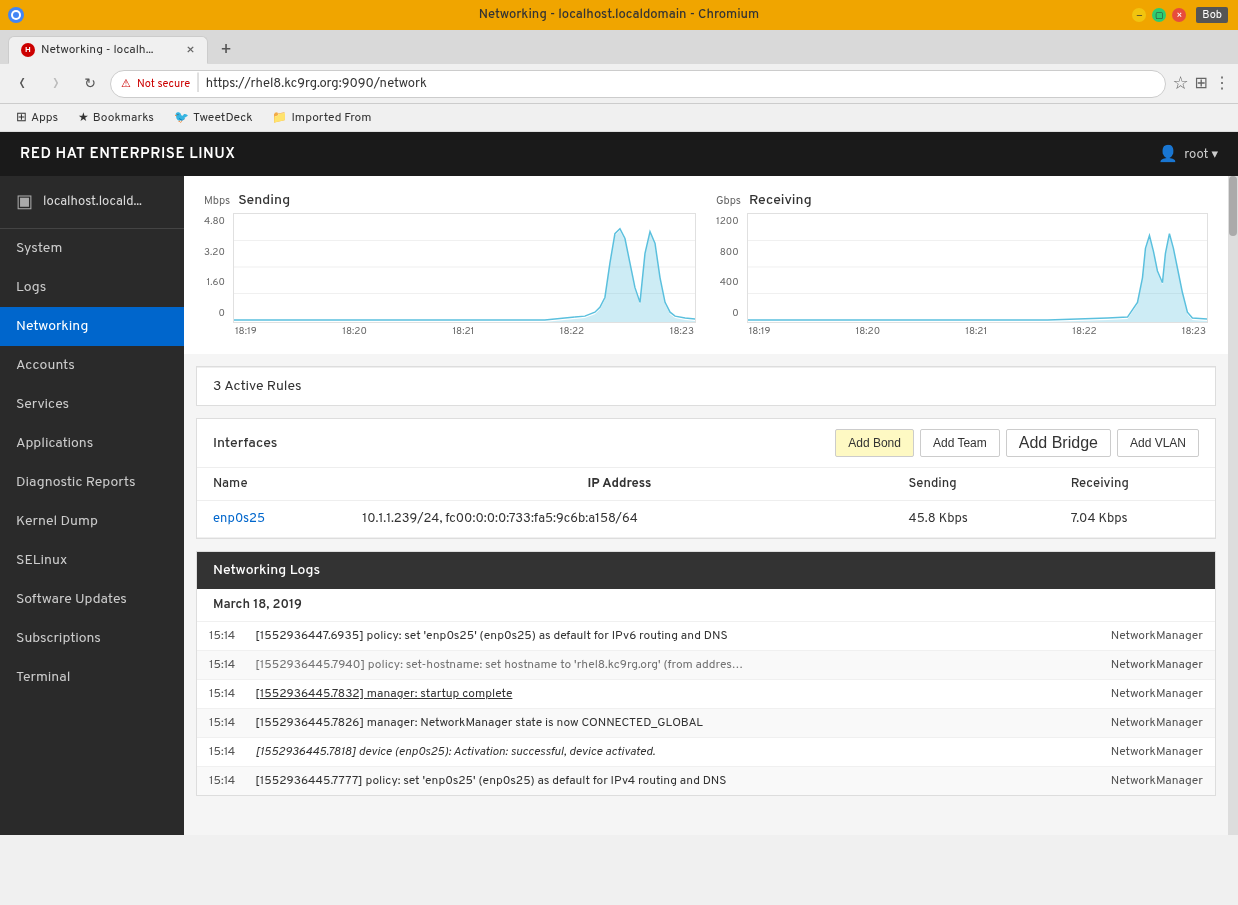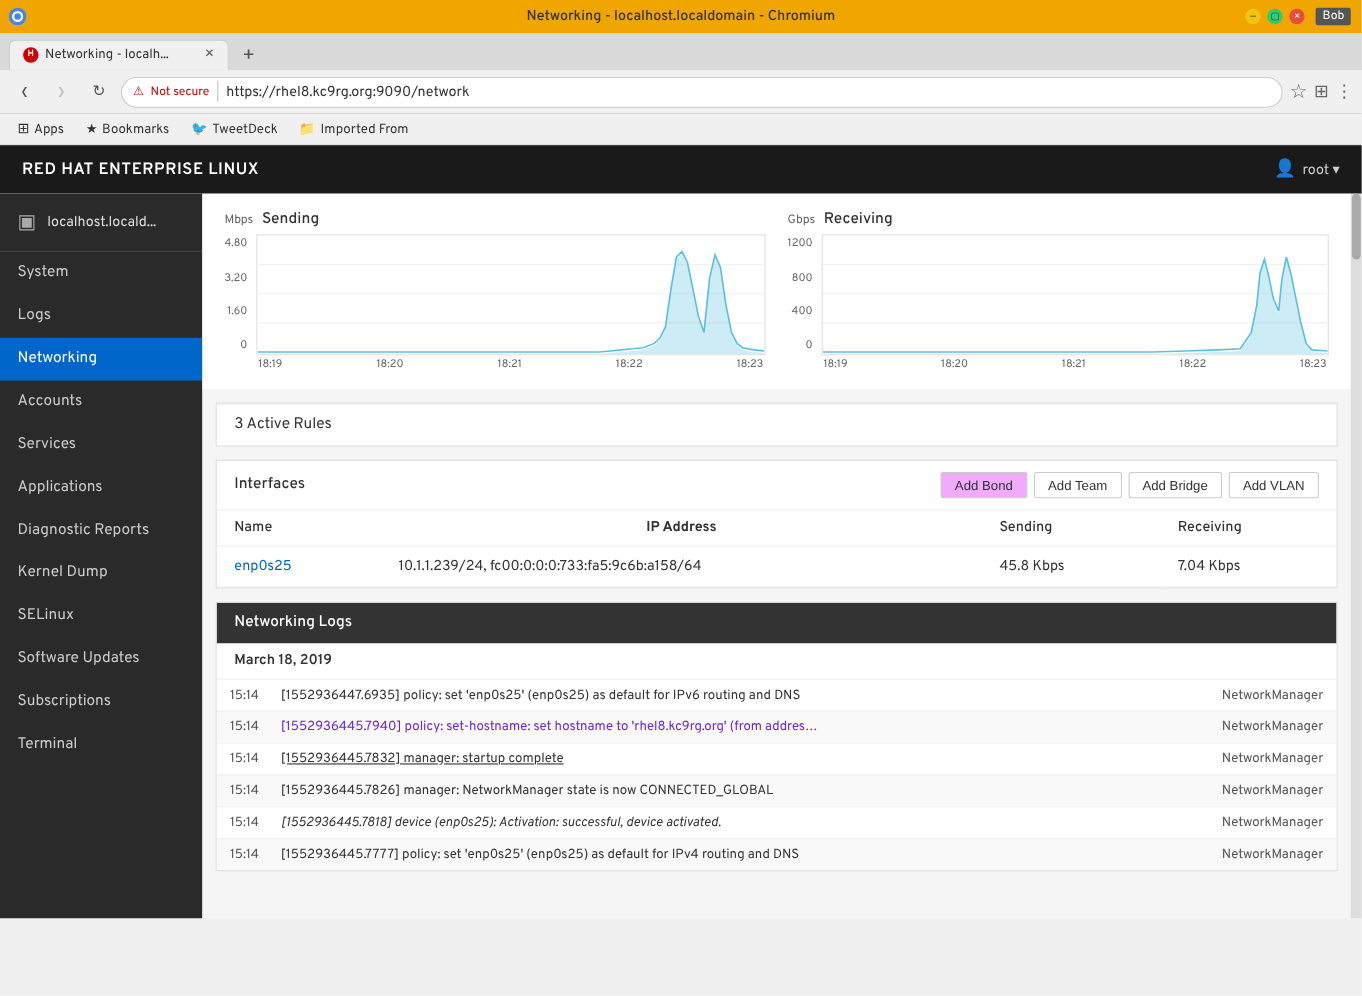--- a/index.html
+++ b/index.html
@@ -179,23 +179,23 @@
       </div>
 
       <div style="background:white; margin:12px 12px 0; border:1px solid #ddd;">
         <div style="padding:10px 16px; font-size:14px; color:#333; border-top:1px solid #eee;">3 Active Rules</div>
       </div>
 
       <div style="background:white; margin:12px; border:1px solid #ddd;">
         <div style="padding:10px 16px; display:flex; align-items:center; justify-content:space-between; border-bottom:1px solid #eee;">
           <span style="font-size:14px; color:#333; font-weight:500;">Interfaces</span>
           <div style="display:flex; gap:6px;">
-            <button style="background:#f0abfc;border:1px solid #ccc;padding:4px 12px;font-size:12px;cursor:pointer;border-radius:2px;color:#333;">Add Bond</button>
+            <button style="background:#fef9c3;border:1px solid #ccc;padding:4px 12px;font-size:12px;cursor:pointer;border-radius:2px;color:#333;">Add Bond</button>
             <button style="background:white;border:1px solid #ccc;padding:4px 12px;font-size:12px;cursor:pointer;border-radius:2px;color:#333;">Add Team</button>
-            <button style="background:white;border:1px solid #ccc;padding:4px 12px;font-size:12px;cursor:pointer;border-radius:2px;color:#333;">Add Bridge</button>
+            <button style="background:white;border:1px solid #ccc;padding:4px 12px;font-size:16px;cursor:pointer;border-radius:2px;color:#333;">Add Bridge</button>
             <button style="background:white;border:1px solid #ccc;padding:4px 12px;font-size:12px;cursor:pointer;border-radius:2px;color:#333;">Add VLAN</button>
           </div>
         </div>
         <table style="width:100%; border-collapse:collapse;">
           <thead>
             <tr>
               <th style="padding:8px 16px; text-align:left; font-size:13px; color:#333; font-weight:500; border-bottom:1px solid #eee;margin-top:32px;">Name</th>
               <th style="padding:8px 16px; text-align:center; font-size:13px; color:#333; font-weight:700; border-bottom:1px solid #eee;">IP Address</th>
               <th style="padding:8px 16px; text-align:left; font-size:13px; color:#333; font-weight:500; border-bottom:1px solid #eee;">Sending</th>
               <th style="padding:8px 16px; text-align:left; font-size:13px; color:#333; font-weight:500; border-bottom:1px solid #eee;">Receiving</th>
@@ -216,21 +216,21 @@
         <div style="background:#333; color:white; padding:10px 16px; font-size:14px; font-weight:500;">Networking Logs</div>
         <div style="padding:8px 16px; font-size:13px; font-weight:600; color:#333; background:white;">March 18, 2019</div>
         <div id="logs-container">
             <div style="display: flex; background: white; border-top: 1px solid rgb(240, 240, 240); font-size: 12px;">
     <span style="padding:6px 12px; color:#555; min-width:50px; flex-shrink:0;">15:14</span>
     <span style="padding:6px 8px; color:#333; flex:1; overflow:hidden; text-overflow:ellipsis; white-space:nowrap;">[1552936447.6935] policy: set 'enp0s25' (enp0s25) as default for IPv6 routing and DNS</span>
     <span style="padding:6px 12px; color:#555; min-width:140px; text-align:right; flex-shrink:0;">NetworkManager</span>
   </div>
             <div style="display: flex; background: rgb(249, 249, 249); border-top: 1px solid rgb(240, 240, 240); font-size: 12px;">
     <span style="padding:6px 12px; color:#555; min-width:50px; flex-shrink:0;">15:14</span>
-    <span style="padding:6px 8px; color:#6d28d9; flex:1; overflow:hidden; text-overflow:ellipsis; white-space:nowrap;">[1552936445.7940] policy: set-hostname: set hostname to 'rhel8.kc9rg.org' (from addres…</span>
+    <span style="padding:6px 8px; color:#737373; flex:1; overflow:hidden; text-overflow:ellipsis; white-space:nowrap;">[1552936445.7940] policy: set-hostname: set hostname to 'rhel8.kc9rg.org' (from addres…</span>
     <span style="padding:6px 12px; color:#555; min-width:140px; text-align:right; flex-shrink:0;">NetworkManager</span>
   </div>
             <div style="display: flex; background: white; border-top: 1px solid rgb(240, 240, 240); font-size: 12px;">
     <span style="padding:6px 12px; color:#555; min-width:50px; flex-shrink:0;">15:14</span>
     <span style="padding:6px 8px; color:#333; flex:1; overflow:hidden; text-overflow:ellipsis; white-space:nowrap;text-decoration:underline;">[1552936445.7832] manager: startup complete</span>
     <span style="padding:6px 12px; color:#555; min-width:140px; text-align:right; flex-shrink:0;">NetworkManager</span>
   </div>
             <div style="display: flex; background: rgb(249, 249, 249); border-top: 1px solid rgb(240, 240, 240); font-size: 12px;">
     <span style="padding:6px 12px; color:#555; min-width:50px; flex-shrink:0;">15:14</span>
     <span style="padding:6px 8px; color:#333; flex:1; overflow:hidden; text-overflow:ellipsis; white-space:nowrap;">[1552936445.7826] manager: NetworkManager state is now CONNECTED_GLOBAL</span>

